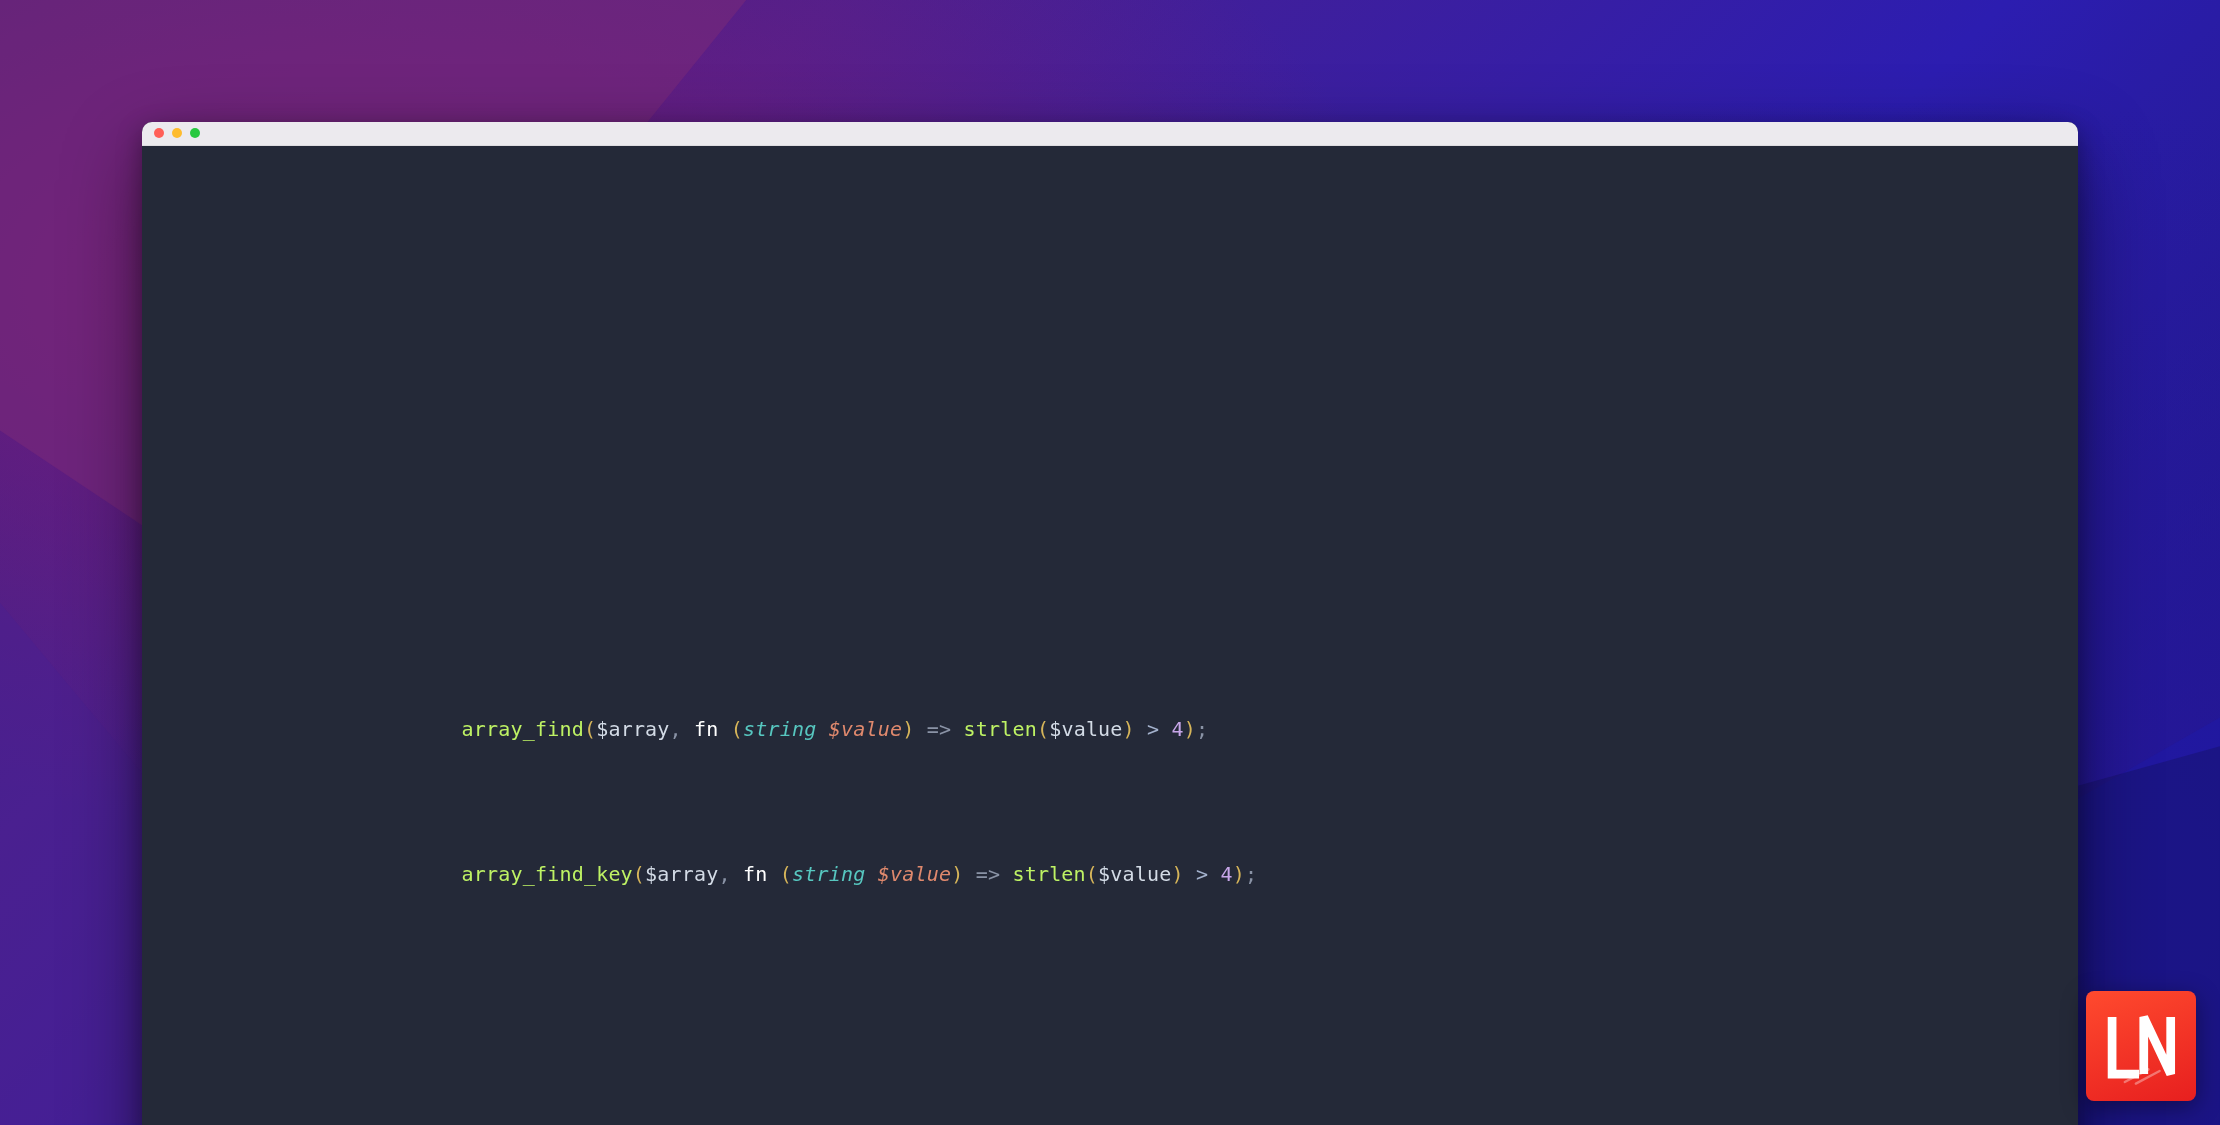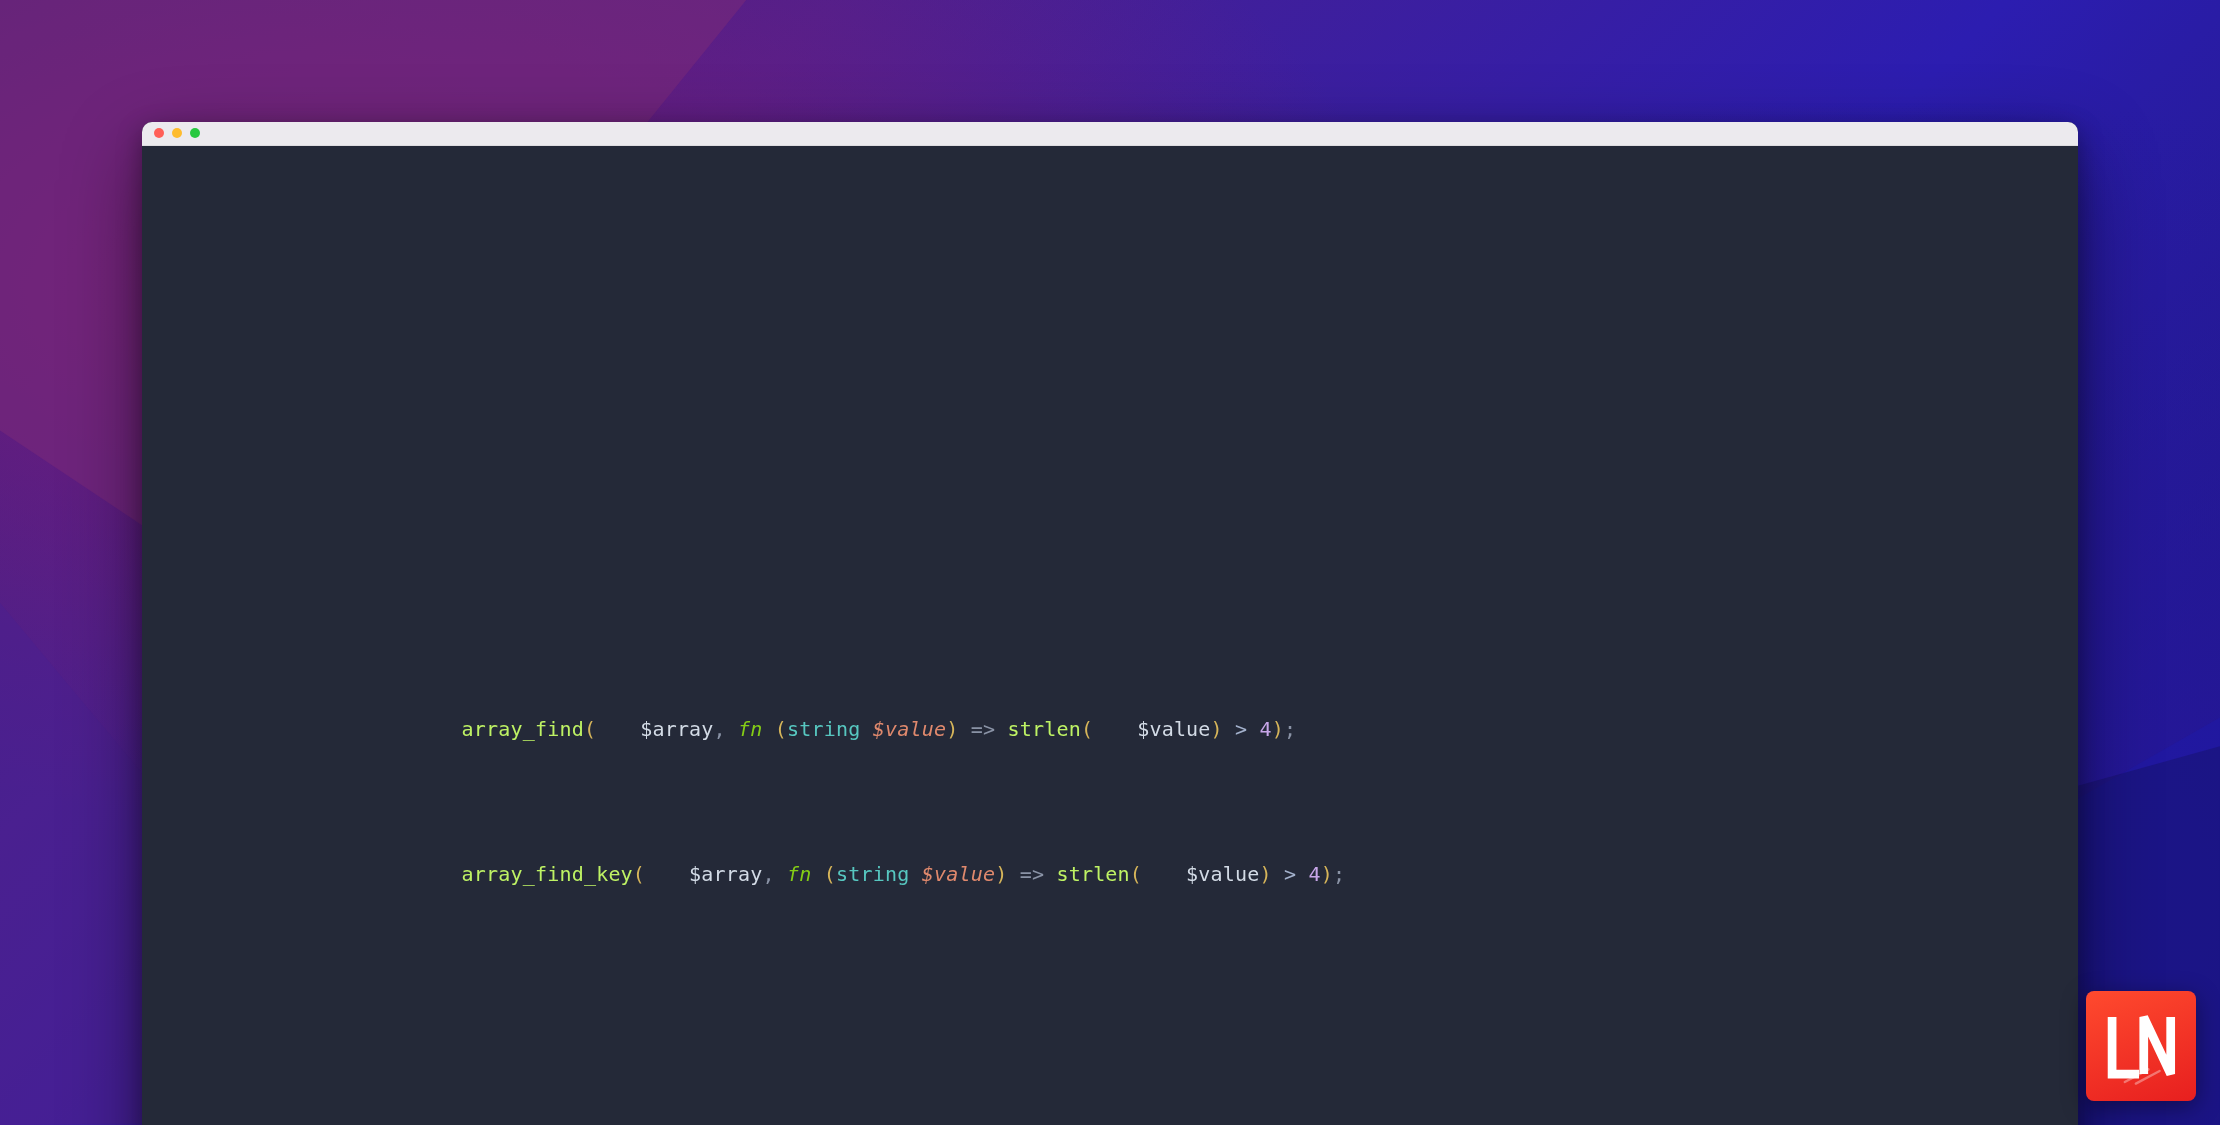--- a/index.html
+++ b/index.html
@@ -70,24 +70,24 @@
     line-height: 1.55;
     letter-spacing: 0.2px;
     white-space: pre;
   }
   .code-line { display: block; margin-bottom: 52px; }
   .code-line:last-child { margin-bottom: 0; }
 
   
   .tok-func    { color: #bef264; }                      
   .tok-paren   { color: #d6b55a; }                      
-  .tok-var     { color: #d3dbe6; margin-left: 44px; }                      
+  .tok-var     { color: #d3dbe6; }                      
   .tok-punct   { color: #8a93a6; }                      
-  .tok-fn      { color: #84cc16; font-style: italic; }  
-  .tok-type    { color: #57c7c0; }  
+  .tok-fn      { color: #ffffff; }  
+  .tok-type    { color: #57c7c0; font-style: italic; }  
   .tok-param   { color: #e0896d; font-style: italic; }  
   .tok-op      { color: #a3b1cc; }                      
   .tok-num     { color: #c7a6e8; }                      
 
   
   .logo {
     position: absolute;
     right: 24px;
     bottom: 24px;
     width: 110px;

